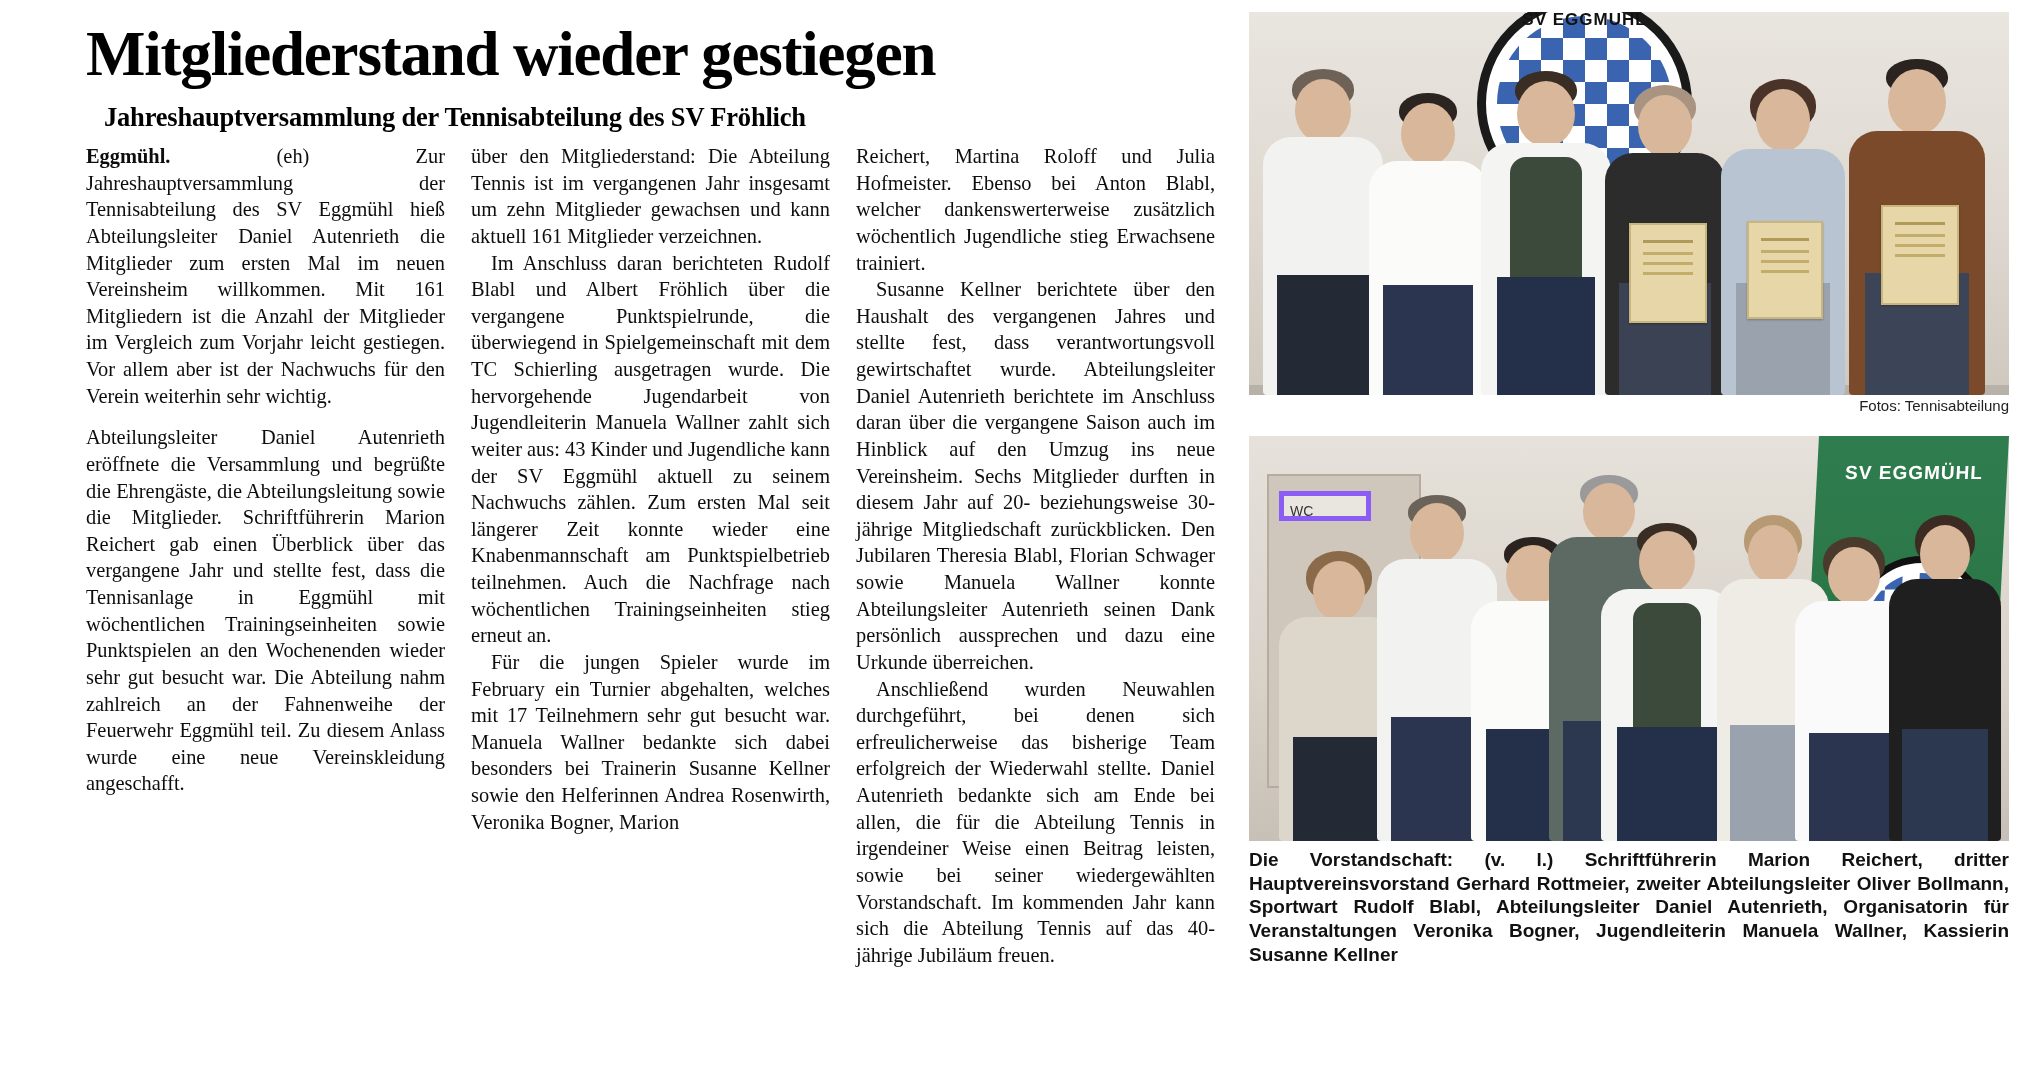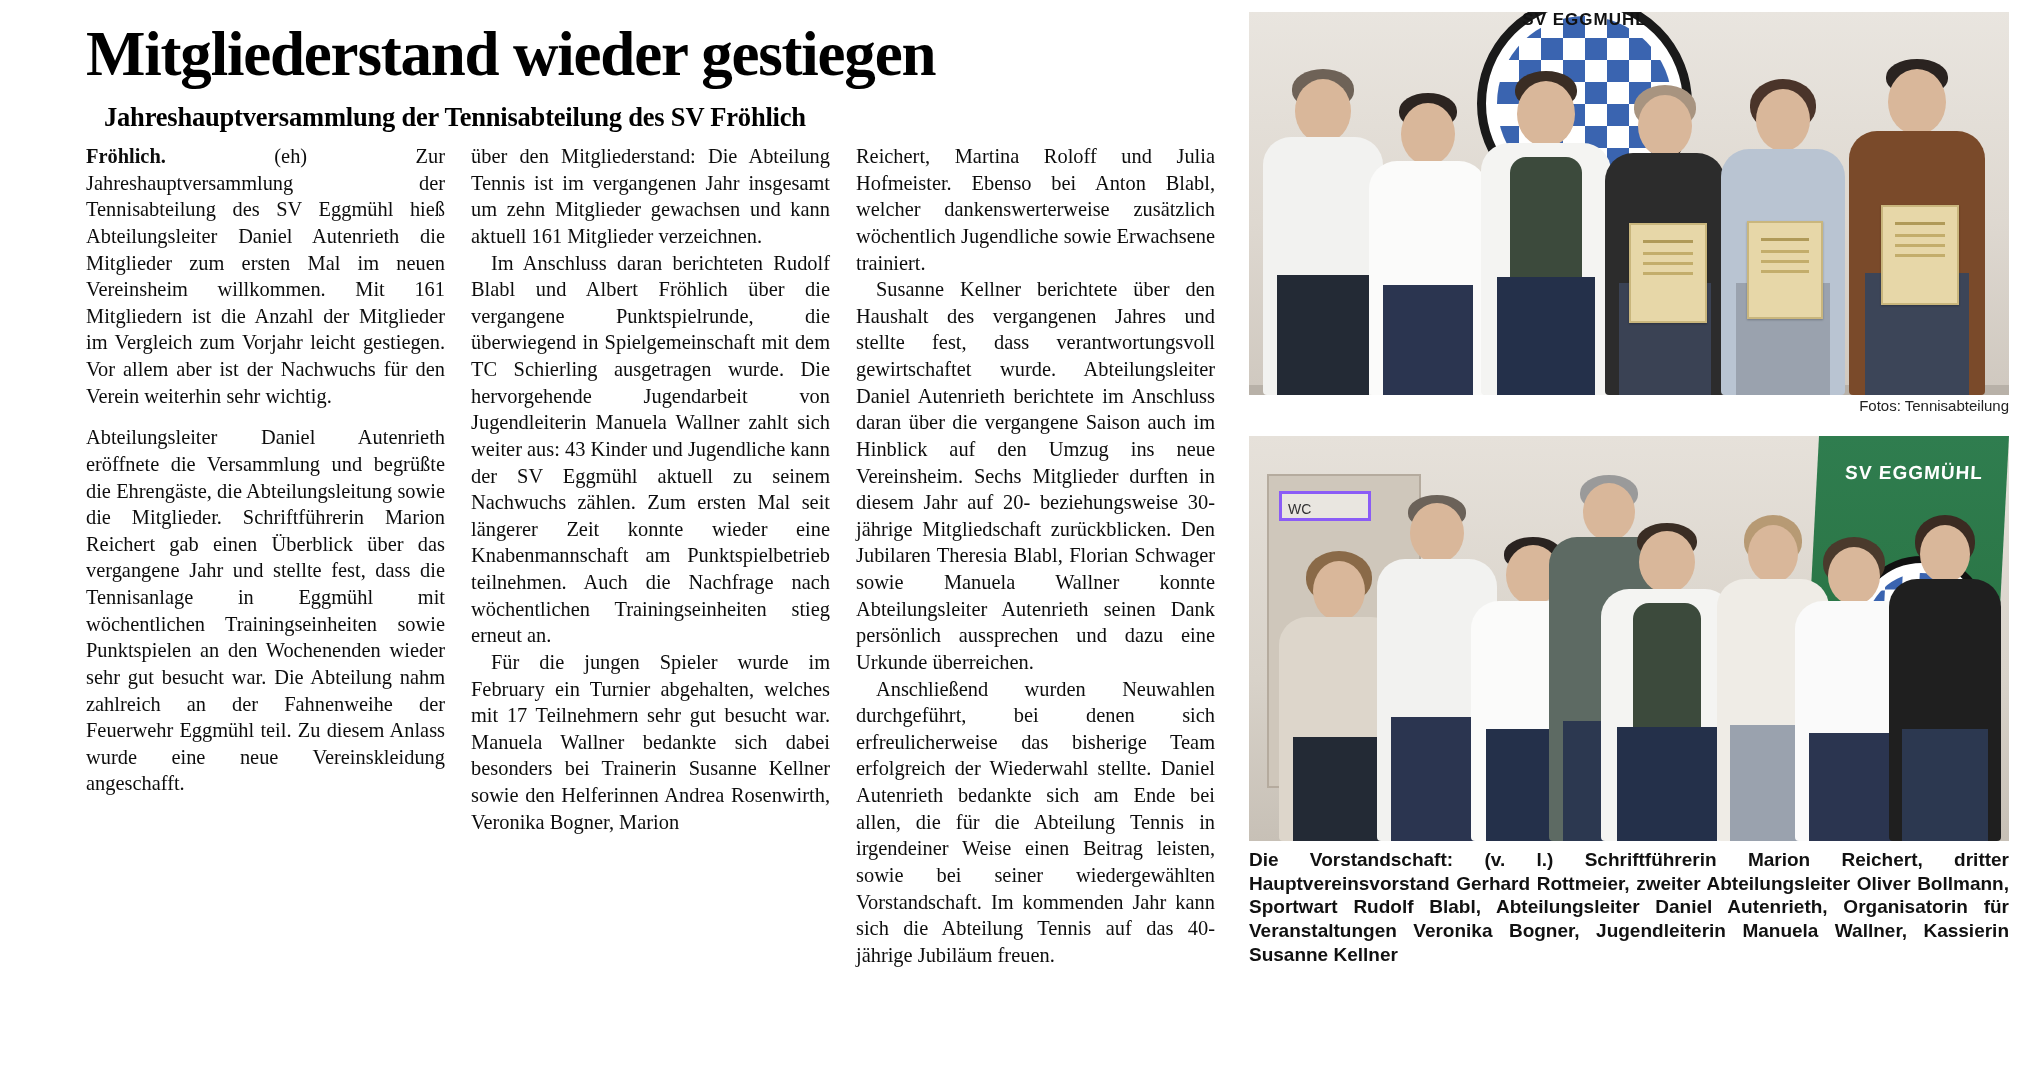--- a/index.html
+++ b/index.html
@@ -206,21 +206,21 @@
   .wall2 {
     position: absolute; inset: 0;
     background: linear-gradient(180deg,#e6e1da 0%, #d8d2c9 60%, #c7c0b6 100%);
   }
   .door {
     position: absolute; left: 18px; top: 38px; width: 150px; height: 310px;
     background: #cfc7bb; border: 2px solid #b5ab9e;
   }
   .wc-sign {
     position: absolute; left: 30px; top: 55px; width: 92px; height: 30px;
-    background: #e9e6e0; border: 3px solid #8b5cf6;
+    background: #e9e6e0; border: 5px solid #8b5cf6;
     font-family: "Liberation Sans", sans-serif;
     font-size: 14px; color: #333; line-height: 30px; padding-left: 6px;
     box-sizing: border-box;
   }
   .flag {
     position: absolute; right: 0; top: 0; width: 190px; height: 330px;
     background: linear-gradient(180deg,#2f7d4f 0%, #28703f 100%);
     transform: skewX(-3deg);
     transform-origin: top right;
   }
@@ -249,34 +249,34 @@
 
   <div class="article">
 
     <h1 class="headline">Mitgliederstand wieder gestiegen</h1>
     <h2 class="subhead">Jahreshauptversammlung der Tennisabteilung des SV Fröhlich</h2>
 
     <div class="columns">
 
       <div class="col">
         <p class="noindent">
-          <span class="lead-name">Fröhlich.</span>
+          <span class="lead-name">Eggmühl.</span>
           <span>(eh) Zur Jahreshauptversammlung der Tennisabteilung des SV Eggmühl hieß Abteilungsleiter Daniel Autenrieth die Mitglieder zum ersten Mal im neuen Vereinsheim willkommen. Mit 161 Mitgliedern ist die Anzahl der Mitglieder im Vergleich zum Vorjahr leicht gestiegen. Vor allem aber ist der Nachwuchs für den Verein weiterhin sehr wichtig.</span>
         </p>
         <p class="gap">Abteilungsleiter Daniel Autenrieth eröffnete die Versammlung und begrüßte die Ehrengäste, die Abteilungsleitung sowie die Mitglieder. Schriftführerin Marion Reichert gab einen Überblick über das vergangene Jahr und stellte fest, dass die Tennisanlage in Eggmühl mit wöchentlichen Trainingseinheiten sowie Punktspielen an den Wochenenden wieder sehr gut besucht war. Die Abteilung nahm zahlreich an der Fahnenweihe der Feuerwehr Eggmühl teil. Zu diesem Anlass wurde eine neue Vereinskleidung angeschafft.</p>
       </div>
 
       <div class="col">
         <p class="noindent">über den Mitgliederstand: Die Abteilung Tennis ist im vergangenen Jahr insgesamt um zehn Mitglieder gewachsen und kann aktuell 161 Mitglieder verzeichnen.</p>
         <p>Im Anschluss daran berichteten Rudolf Blabl und Albert Fröhlich über die vergangene Punktspielrunde, die überwiegend in Spielgemeinschaft mit dem TC Schierling ausgetragen wurde. Die hervorgehende Jugendarbeit von Jugendleiterin Manuela Wallner zahlt sich weiter aus: 43 Kinder und Jugendliche kann der SV Eggmühl aktuell zu seinem Nachwuchs zählen. Zum ersten Mal seit längerer Zeit konnte wieder eine Knabenmannschaft am Punktspielbetrieb teilnehmen. Auch die Nachfrage nach wöchentlichen Trainingseinheiten stieg erneut an.</p>
         <p>Für die jungen Spieler wurde im February ein Turnier abgehalten, welches mit 17 Teilnehmern sehr gut besucht war. Manuela Wallner bedankte sich dabei besonders bei Trainerin Susanne Kellner sowie den Helferinnen Andrea Rosenwirth, Veronika Bogner, Marion</p>
       </div>
 
       <div class="col">
-        <p class="noindent">Reichert, Martina Roloff und Julia Hofmeister. Ebenso bei Anton Blabl, welcher dankenswerterweise zusätzlich wöchentlich Jugendliche sowie Erwachsene trainiert.</p>
+        <p class="noindent">Reichert, Martina Roloff und Julia Hofmeister. Ebenso bei Anton Blabl, welcher dankenswerterweise zusätzlich wöchentlich Jugendliche stieg Erwachsene trainiert.</p>
         <p>Susanne Kellner berichtete über den Haushalt des vergangenen Jahres und stellte fest, dass verantwortungsvoll gewirtschaftet wurde. Abteilungsleiter Daniel Autenrieth berichtete im Anschluss daran über die vergangene Saison auch im Hinblick auf den Umzug ins neue Vereinsheim. Sechs Mitglieder durften in diesem Jahr auf 20- beziehungsweise 30-jährige Mitgliedschaft zurückblicken. Den Jubilaren Theresia Blabl, Florian Schwager sowie Manuela Wallner konnte Abteilungsleiter Autenrieth seinen Dank persönlich aussprechen und dazu eine Urkunde überreichen.</p>
         <p>Anschließend wurden Neuwahlen durchgeführt, bei denen sich erfreulicherweise das bisherige Team erfolgreich der Wiederwahl stellte. Daniel Autenrieth bedankte sich am Ende bei allen, die für die Abteilung Tennis in irgendeiner Weise einen Beitrag leisten, sowie bei seiner wiedergewählten Vorstandschaft. Im kommenden Jahr kann sich die Abteilung Tennis auf das 40-jährige Jubiläum freuen.</p>
       </div>
 
     </div>
   </div>
 
   <div class="photos">
 
     <div class="photo-block">

